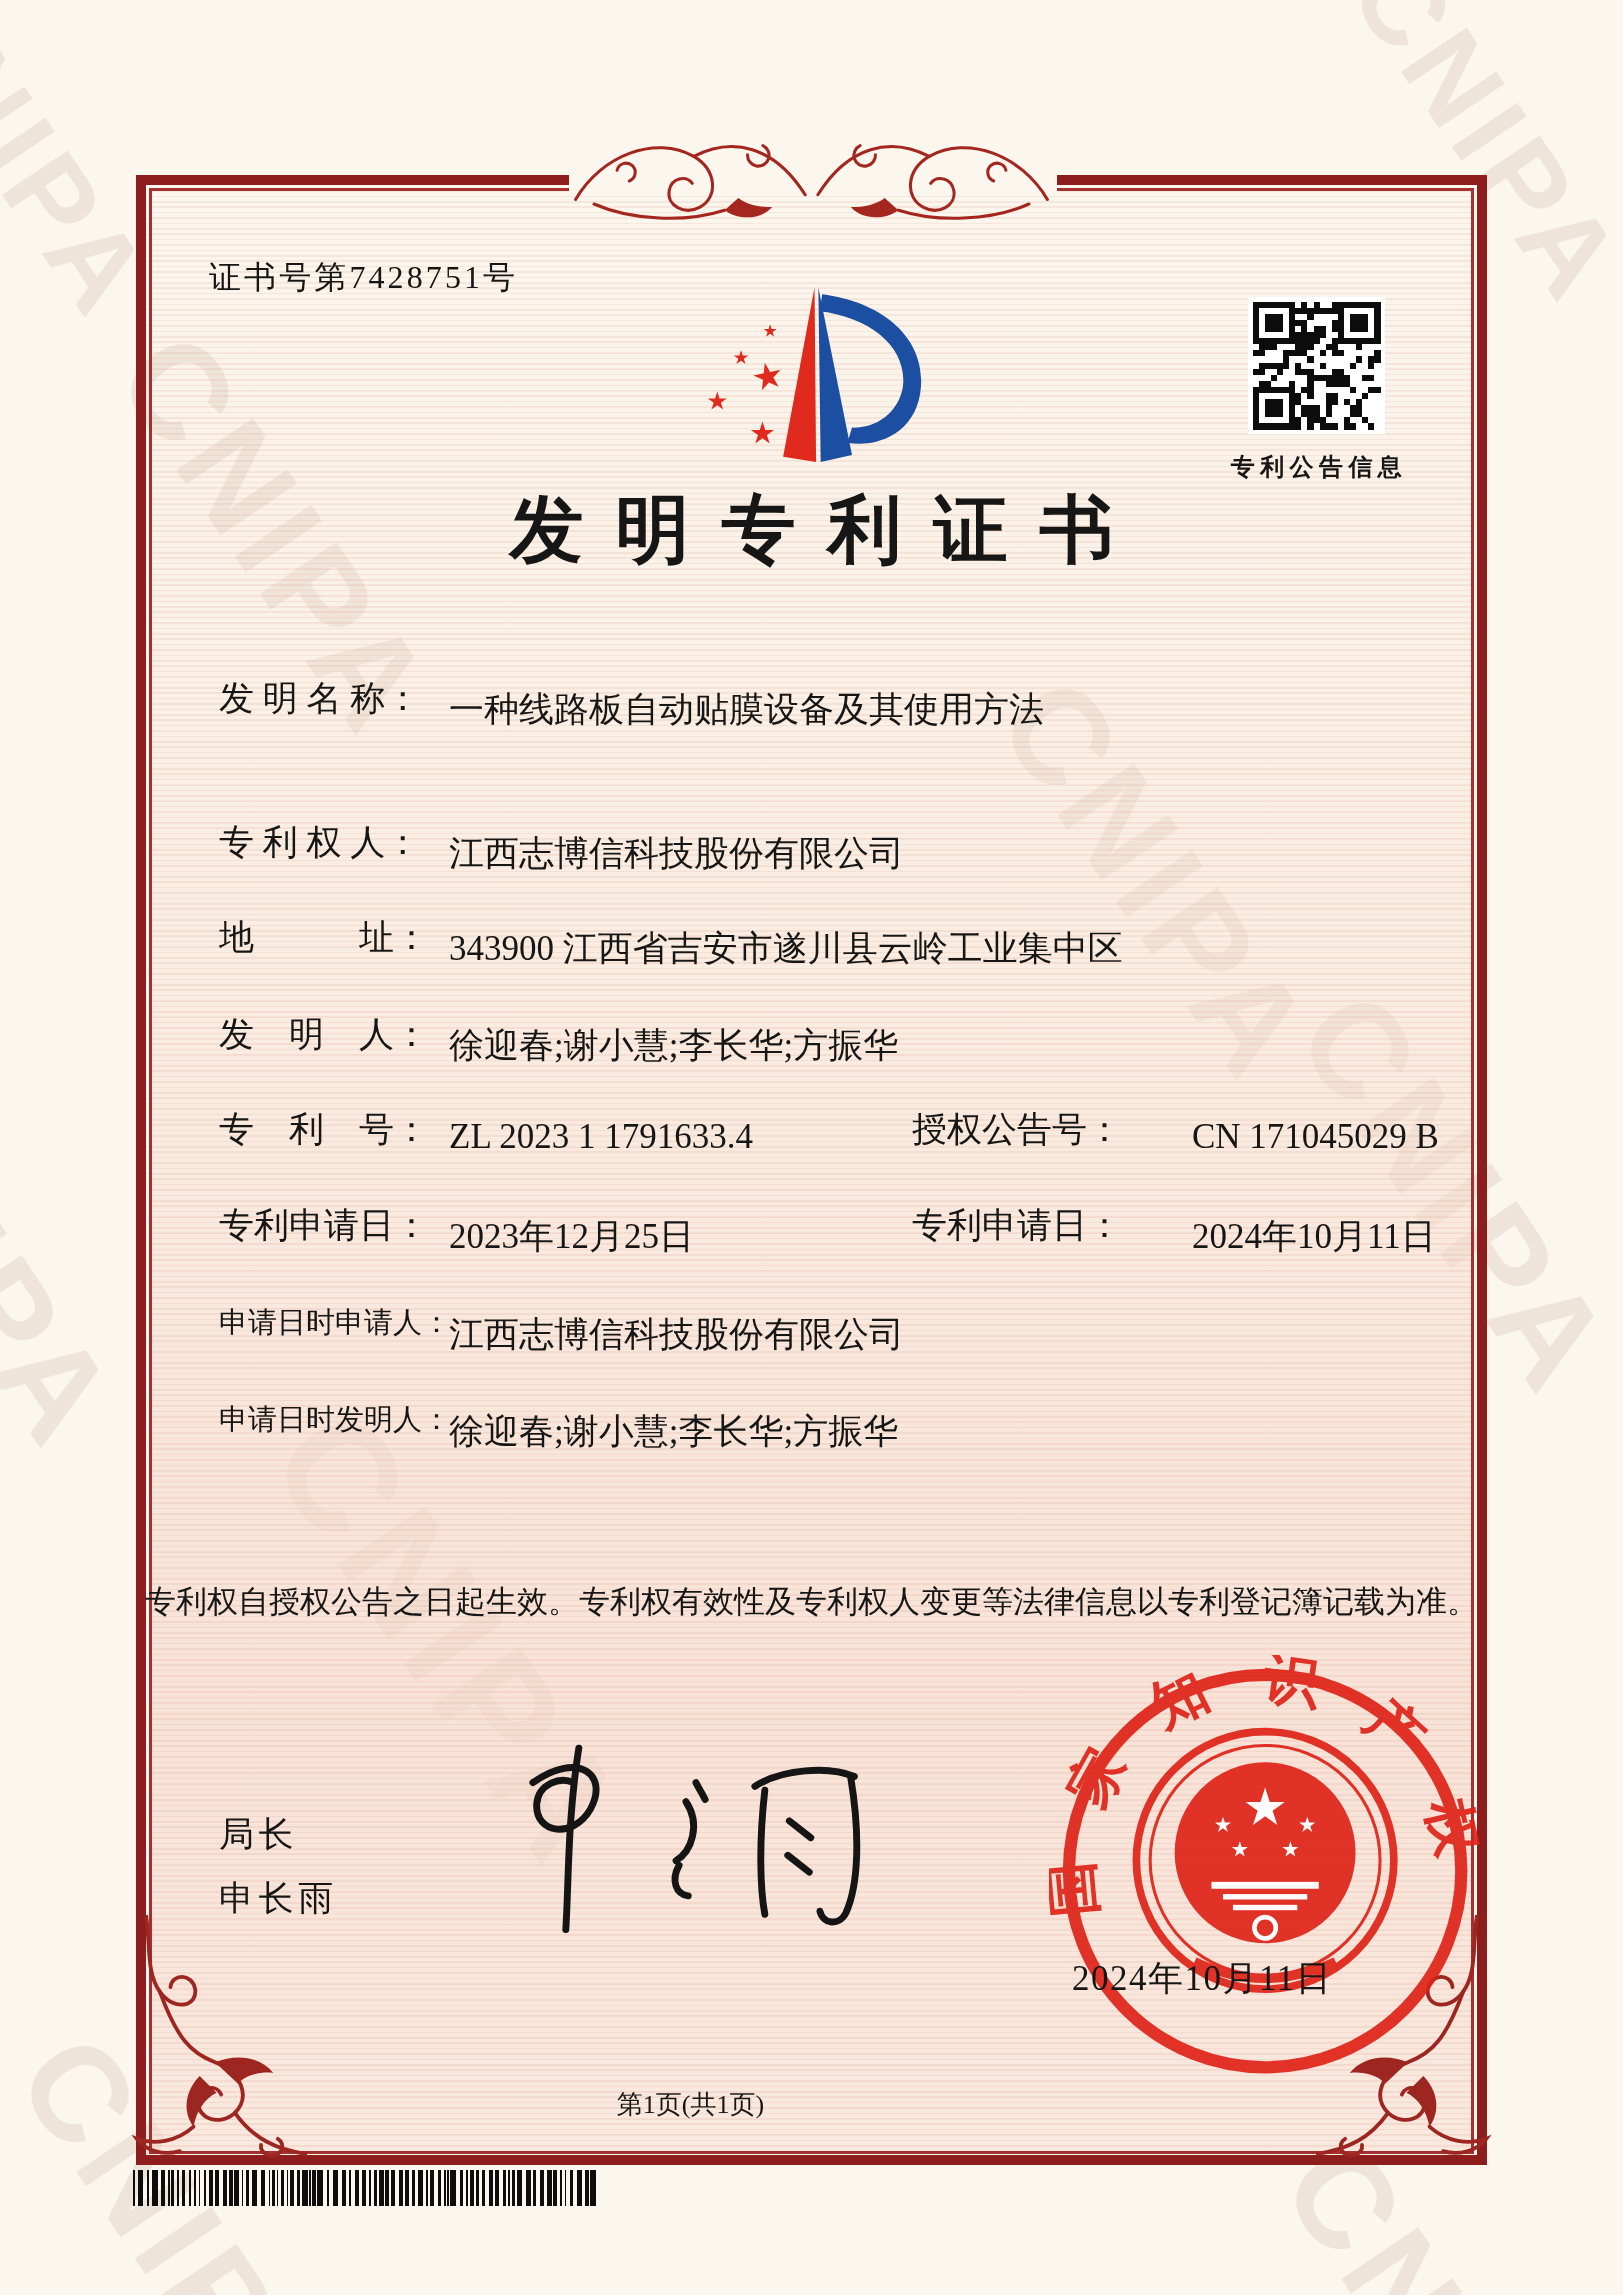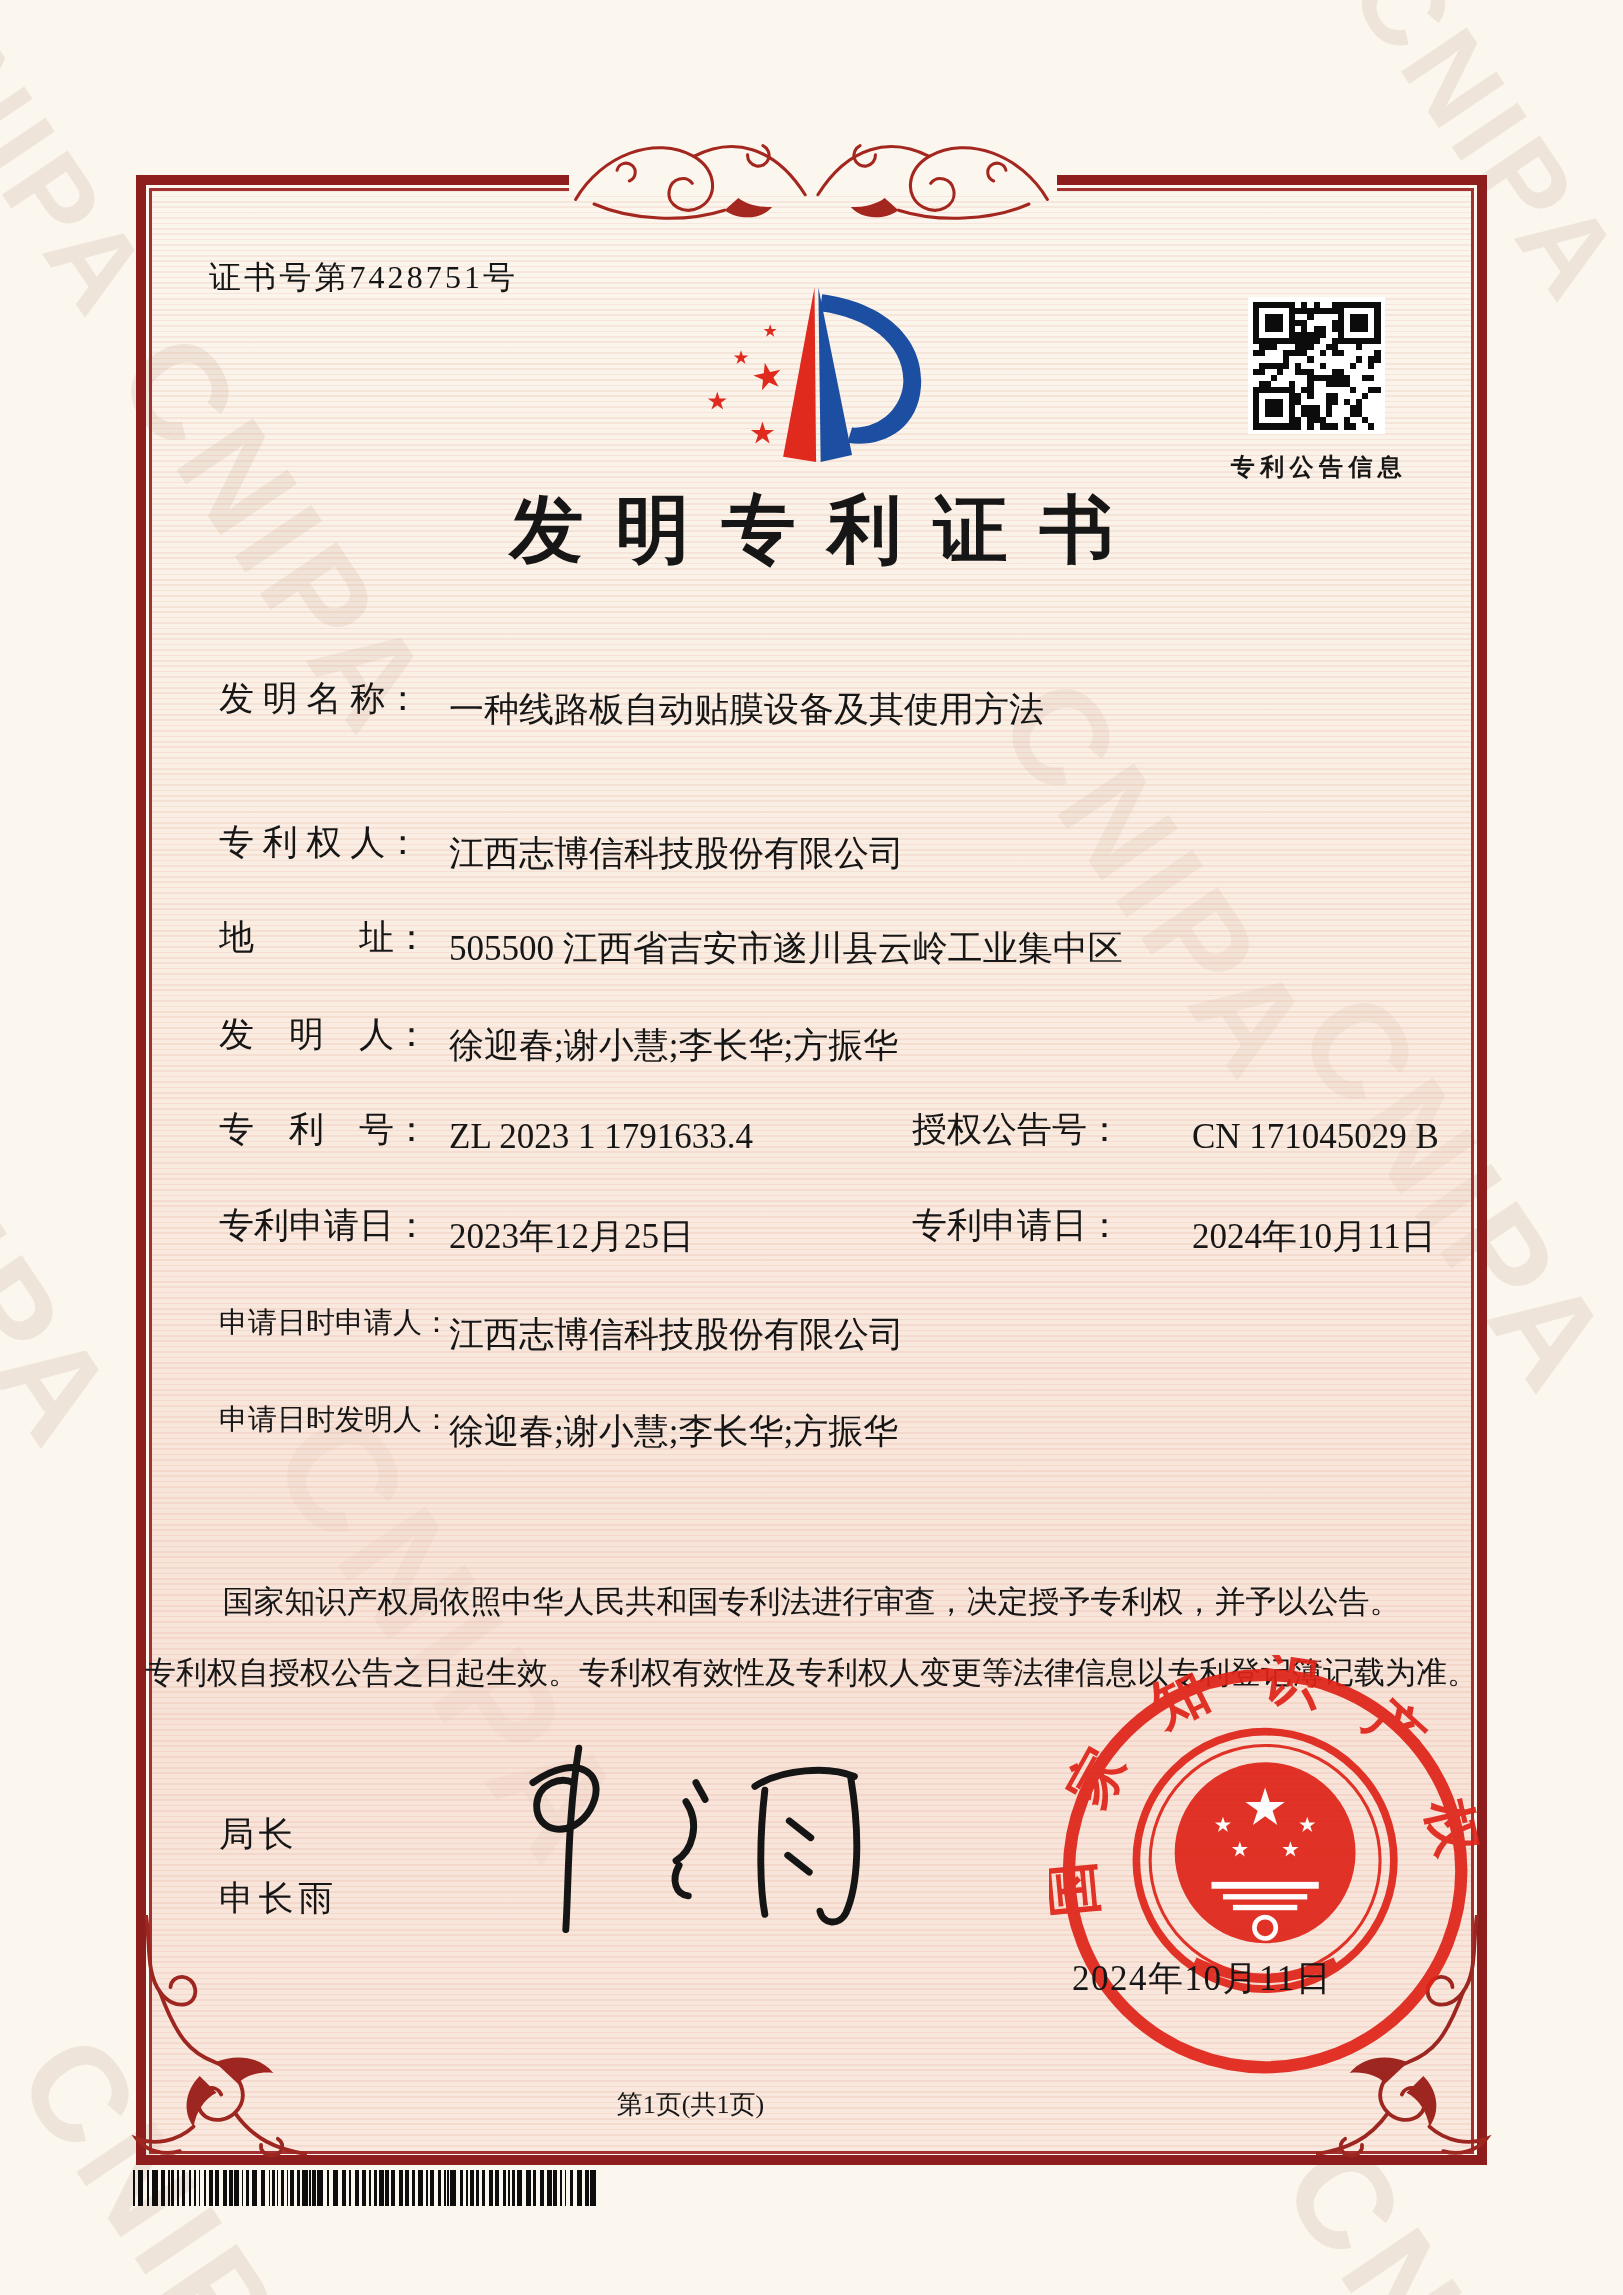--- a/index.html
+++ b/index.html
@@ -592,21 +592,21 @@
 <div class="row" style="top:675px">
   <span class="lbl">发 明 名 称：</span>
   <span class="val">一种线路板自动贴膜设备及其使用方法</span>
 </div>
 <div class="row" style="top:819px">
   <span class="lbl">专 利 权 人：</span>
   <span class="val">江西志博信科技股份有限公司</span>
 </div>
 <div class="row" style="top:914px">
   <span class="lbl">地　　　址：</span>
-  <span class="val">505500 江西省吉安市遂川县云岭工业集中区</span>
+  <span class="val">343900 江西省吉安市遂川县云岭工业集中区</span>
 </div>
 <div class="row" style="top:1011px">
   <span class="lbl">发　明　人：</span>
   <span class="val">徐迎春;谢小慧;李长华;方振华</span>
 </div>
 <div class="row" style="top:1106px">
   <span class="lbl">专　利　号：</span>
   <span class="val">ZL 2023 1 1791633.4</span>
 </div>
 <div class="row row-r" style="top:1106px">
@@ -624,21 +624,20 @@
 <div class="row" style="top:1300px">
   <span class="lbl-sm">申请日时申请人：</span>
   <span class="val">江西志博信科技股份有限公司</span>
 </div>
 <div class="row" style="top:1397px">
   <span class="lbl-sm">申请日时发明人：</span>
   <span class="val">徐迎春;谢小慧;李长华;方振华</span>
 </div>
 
 <div class="abs statement">
-  <div>国家知识产权局依照中华人民共和国专利法进行审查，决定授予专利权，并予以公告。</div>
   <div>专利权自授权公告之日起生效。专利权有效性及专利权人变更等法律信息以专利登记簿记载为准。</div>
 </div>
 
 <div class="abs sig-title">局长</div>
 <div class="abs sig-name">申长雨</div>
 
 <svg class="abs sig-svg" width="445" height="222" viewBox="0 0 580 290">
   <g fill="none" stroke="#151515" stroke-width="9" stroke-linecap="round">
     <path d="M165,25 C150,120 152,200 148,262"></path>
     <path d="M105,70 C165,28 205,60 180,105 C158,143 108,138 110,98 C112,72 140,62 158,70"></path>

